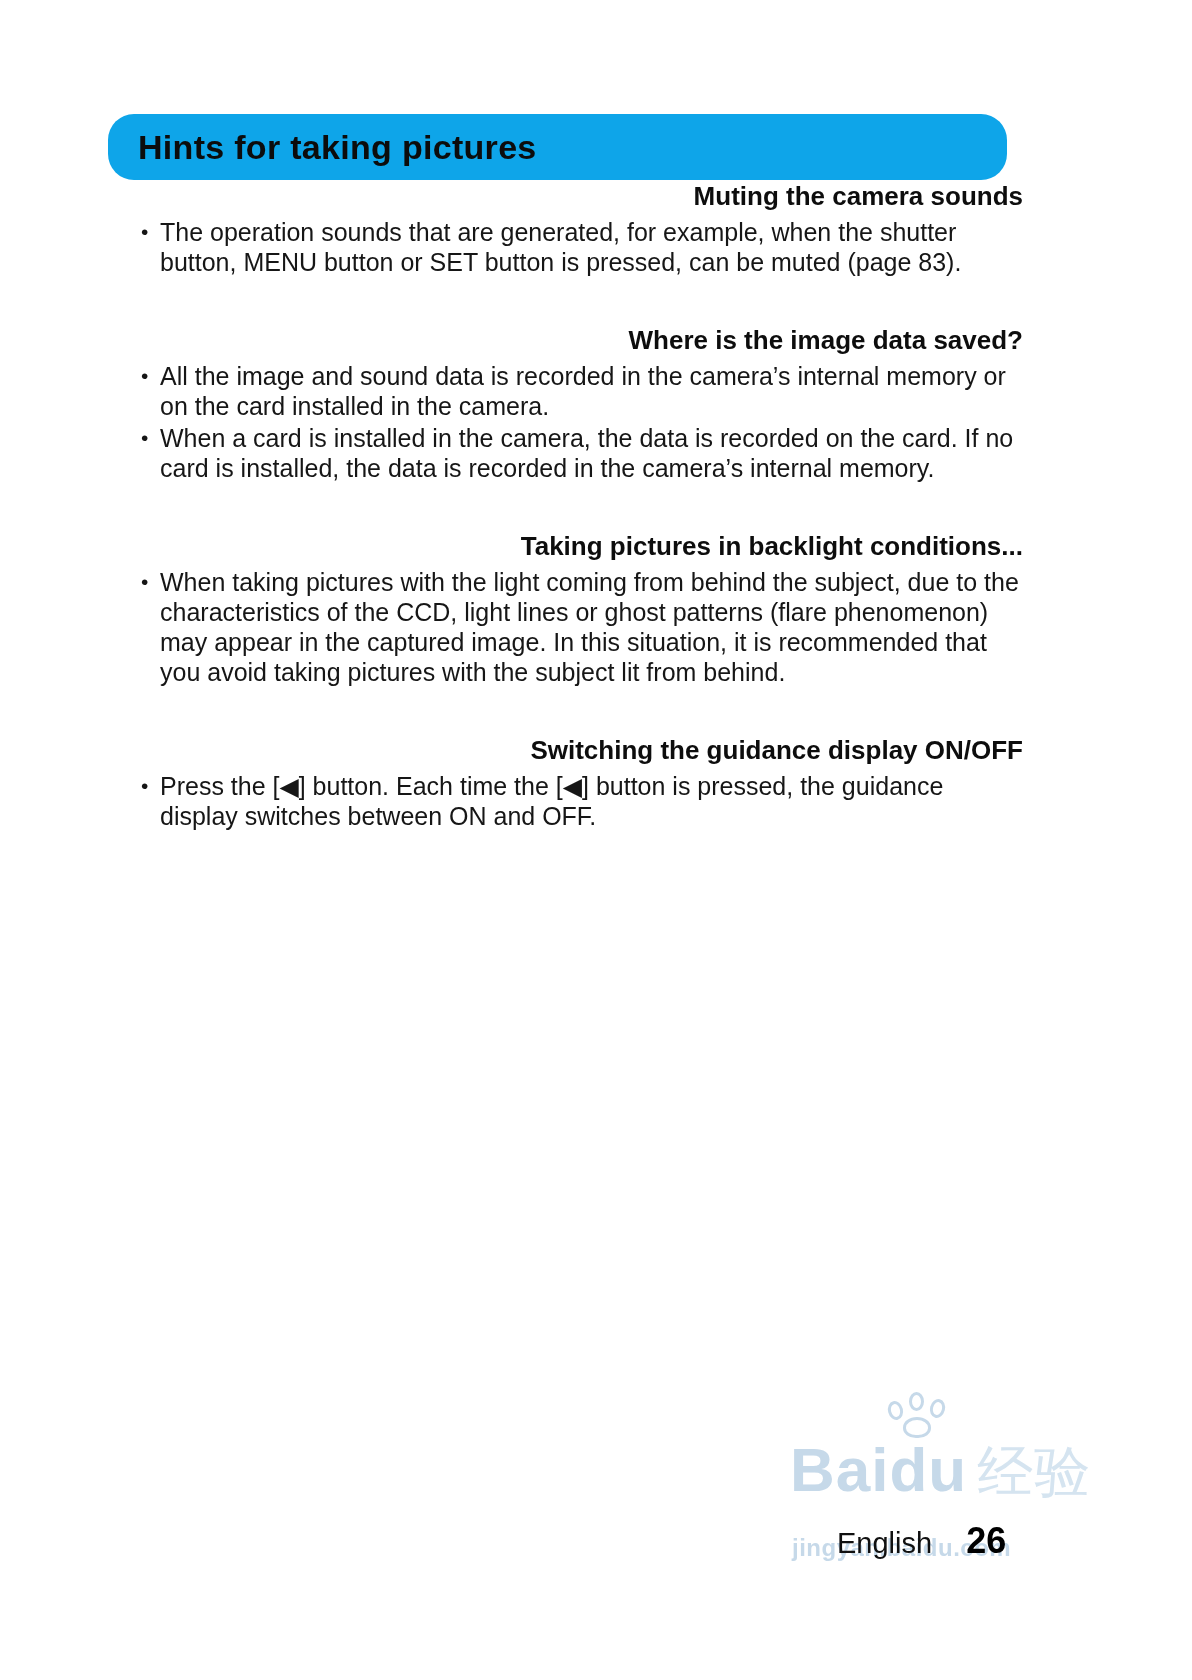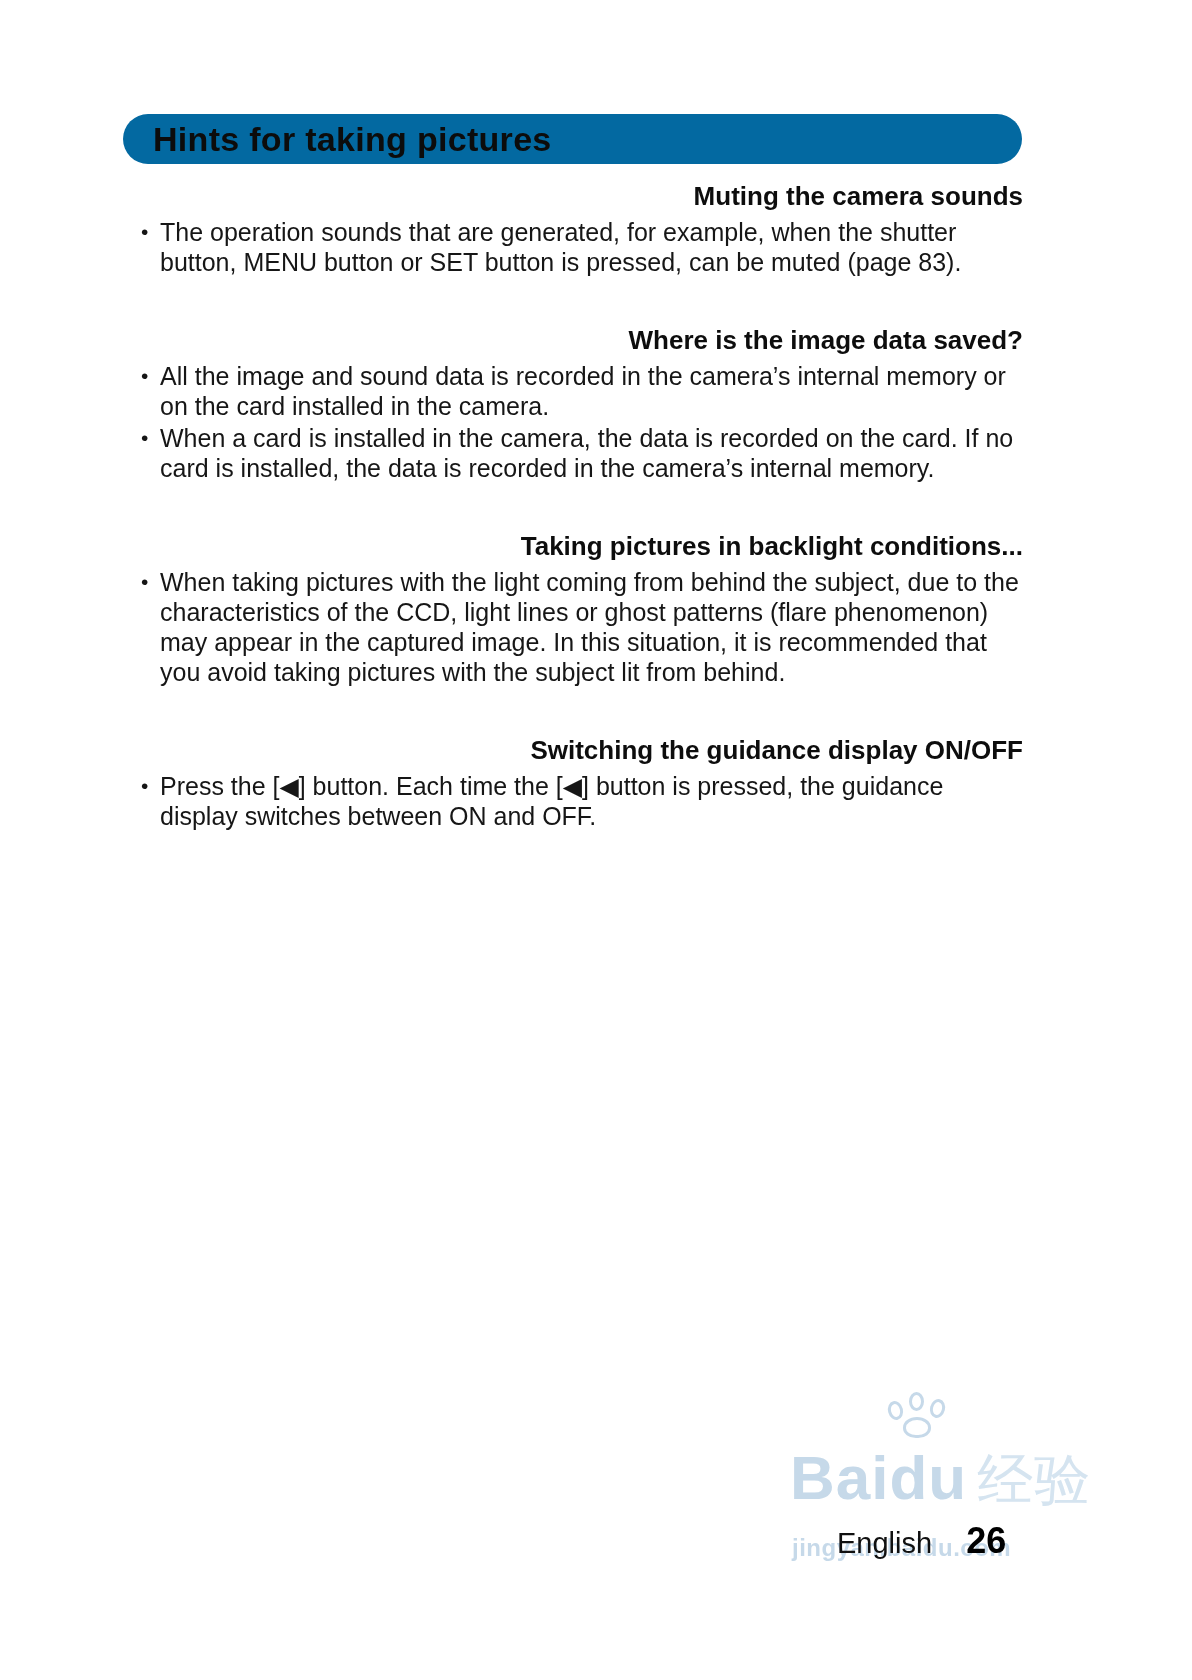--- a/index.html
+++ b/index.html
@@ -9,25 +9,25 @@
     height: 1680px;
     position: relative;
     overflow: hidden;
     font-family: "Liberation Sans", "DejaVu Sans", sans-serif;
     color: #1a1a1a;
   }
 
   
   .title-bar {
     position: absolute;
-    left: 123px;
+    left: 108px;
     top: 114px;
     width: 899px;
-    height: 50px;
-    background: #0369a1;
+    height: 66px;
+    background: #0ea5e9;
     border-radius: 26px;
     display: flex;
     align-items: center;
     padding-left: 30px;
   }
   .title-bar h1 {
     font-size: 34px;
     font-weight: bold;
     color: #0c0c0c;
     letter-spacing: 0.3px;
@@ -83,21 +83,21 @@
     border: 3px solid #c6d9e9;
     border-radius: 50%;
   }
   .toe.t1 { width: 15px; height: 19px; left: 0;  top: 9px; transform: rotate(-14deg); }
   .toe.t2 { width: 15px; height: 19px; left: 21px; top: 0; }
   .toe.t3 { width: 15px; height: 19px; left: 42px; top: 7px; transform: rotate(14deg); }
   .pad    { width: 28px; height: 21px; left: 15px; top: 25px; border-radius: 50% 50% 46% 46%; }
   .wm-brand {
     position: absolute;
     left: 0;
-    top: 50px;
+    top: 42px;
     font-size: 62px;
     font-weight: bold;
     letter-spacing: 1px;
     white-space: nowrap;
   }
   .wm-cn {
     font-size: 56px;
     font-weight: normal;
     margin-left: 10px;
     color: #d5e4f0;

